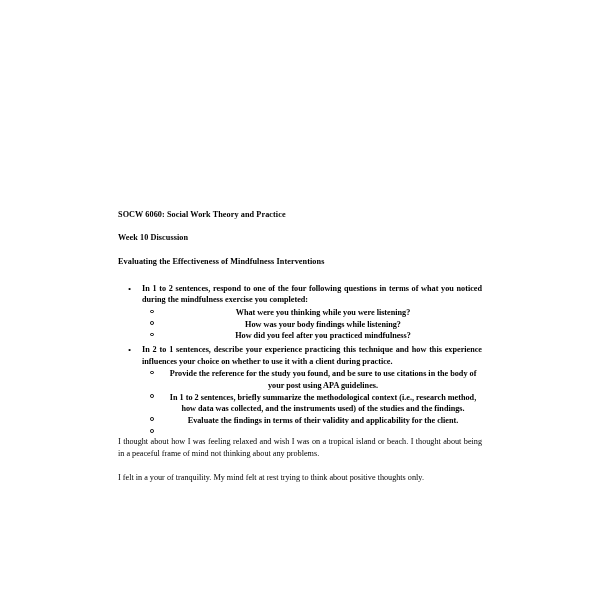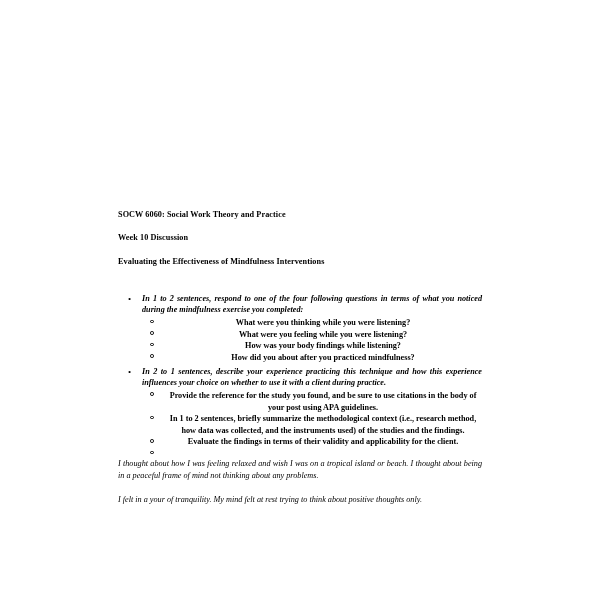--- a/index.html
+++ b/index.html
@@ -25,21 +25,21 @@
     width: 364px;
   }
   .heading {
     font-size: 8.2px;
     font-weight: bold;
     line-height: 1.25;
     margin: 0 0 13px 0;
     letter-spacing: 0.01em;
   }
   .heading.h-third {
-    margin-bottom: 26px;
+    margin-bottom: 16px;
   }
   ul.level1 {
     list-style: none;
     margin: 0;
     padding: 0;
   }
   ul.level1 > li {
     position: relative;
     padding-left: 24px;
     margin-bottom: 2px;
@@ -50,21 +50,20 @@
     top: 0px;
     font-size: 9px;
     line-height: 1.38;
   }
   .l1-text {
     font-size: 8.2px;
     font-weight: bold;
     line-height: 1.42;
     text-align: justify;
     display: block;
-    font-style: italic;
   }
   ul.level2 {
     list-style: none;
     margin: 1px 0 0 0;
     padding: 0;
     text-align: center;
   }
   ul.level2 > li {
     position: relative;
     padding-left: 22px;
@@ -87,21 +86,20 @@
     display: block;
   }
   .para {
     font-size: 8.2px;
     line-height: 1.45;
     margin: 0 0 12px 0;
     text-align: justify;
   }
   .para-block {
     margin-top: 0;
-    font-style: italic;
   }
   .spacer-li {
     height: 8px;
   }
 </style>
 </head>
 <body>
 
 <div class="page">
   <div class="doc-body">
@@ -114,29 +112,25 @@
       <li>
         <span class="bullet">•</span>
         <span class="l1-text">In 1 to 2 sentences, respond to one of the four following questions in terms of what you noticed during the mindfulness exercise you completed:</span>
         <ul class="level2">
           <li>
             <span class="circle"></span>
             <span class="l2-text">What were you thinking while you were listening?</span>
           </li>
           <li>
             <span class="circle"></span>
-            <span class="l2-text">What were you feeling while you were listening?</span>
-          </li>
-          <li>
-            <span class="circle"></span>
             <span class="l2-text">How was your body findings while listening?</span>
           </li>
           <li>
             <span class="circle"></span>
-            <span class="l2-text">How did you about after you practiced mindfulness?</span>
+            <span class="l2-text">How did you feel after you practiced mindfulness?</span>
           </li>
         </ul>
       </li>
       <li>
         <span class="bullet">•</span>
         <span class="l1-text">In 2 to 1 sentences, describe your experience practicing this technique and how this experience influences your choice on whether to use it with a client during practice.</span>
         <ul class="level2">
           <li>
             <span class="circle"></span>
             <span class="l2-text">Provide the reference for the study you found, and be sure to use citations in the body of your post using APA guidelines.</span>

